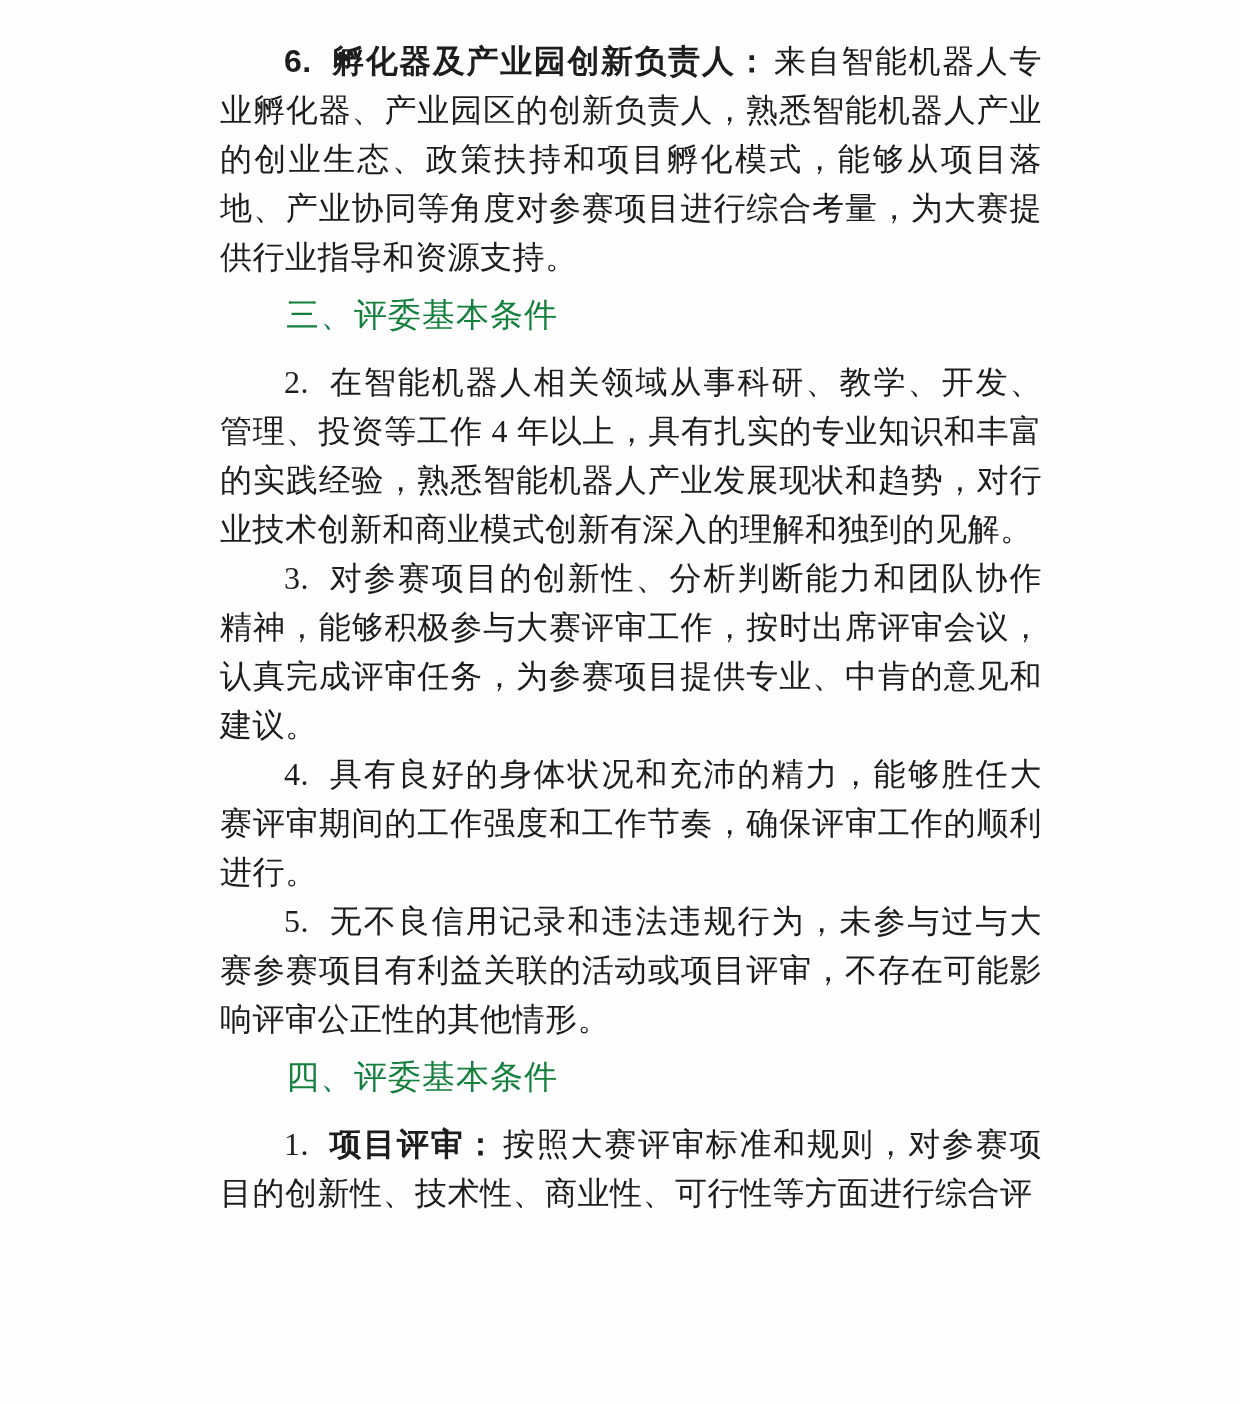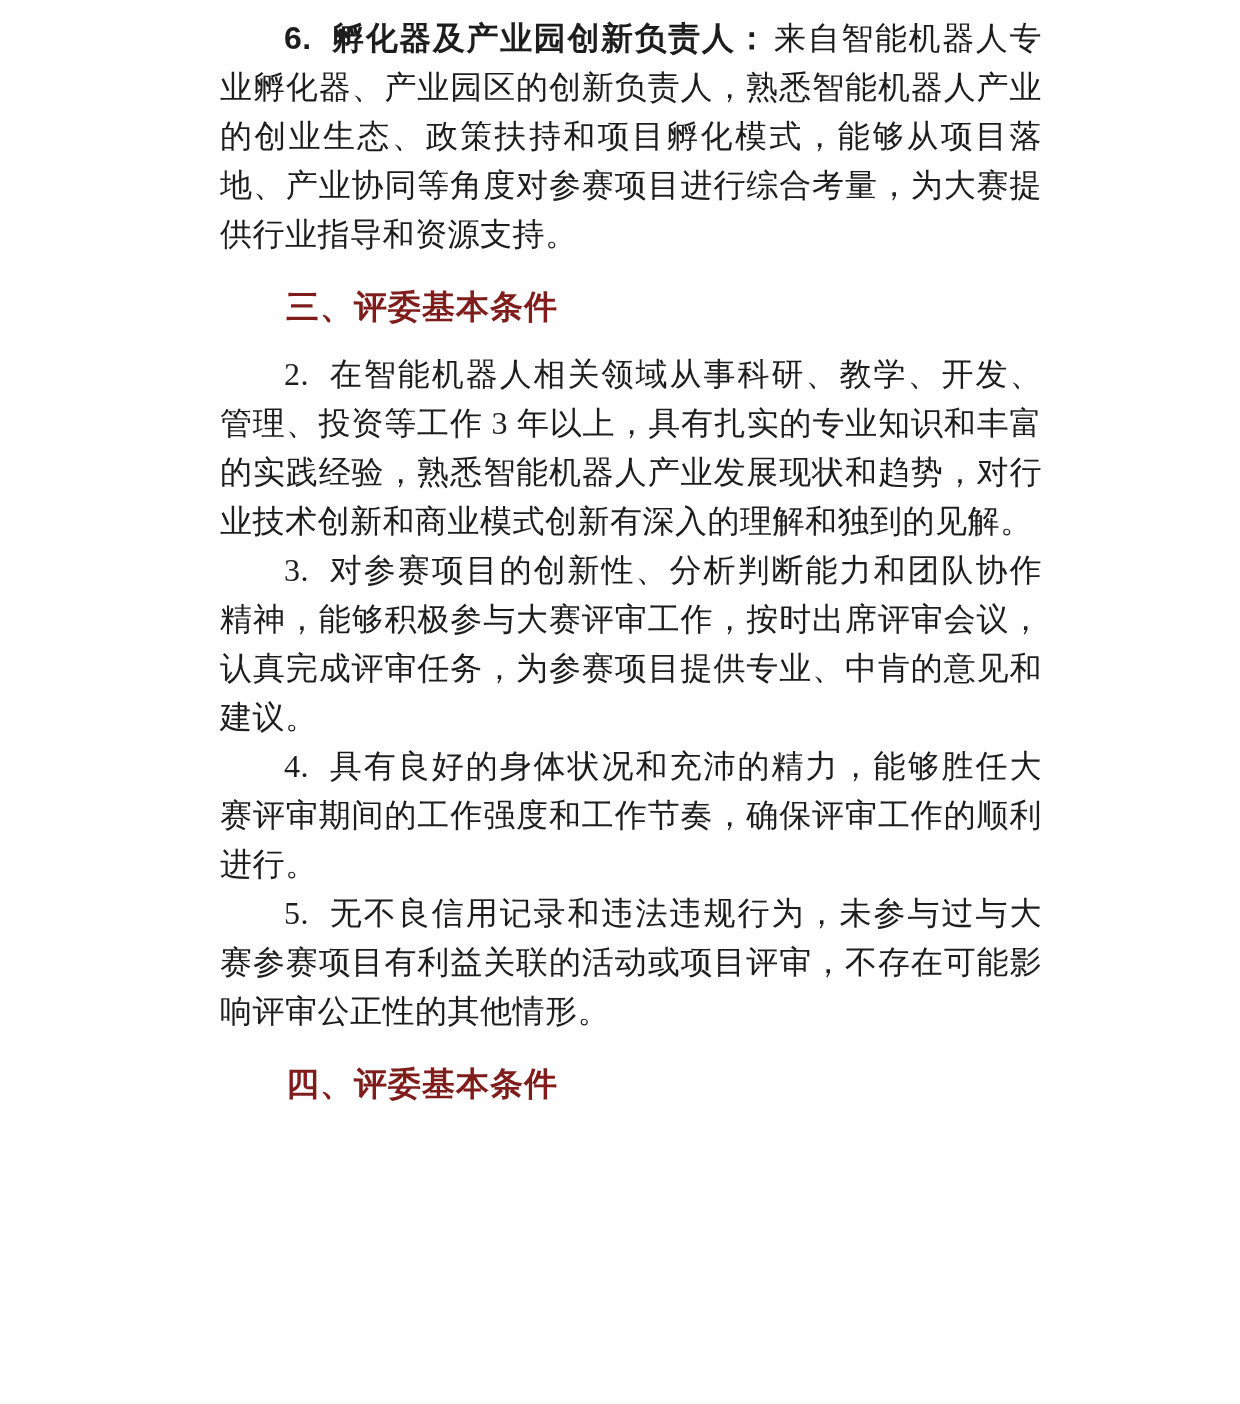--- a/index.html
+++ b/index.html
@@ -7,21 +7,21 @@
     padding: 0;
     background: #f4f4f4;
   }
   .page {
     position: relative;
     width: 1240px;
     height: 1404px;
     margin: 0 auto;
     background: #fefefe;
     box-sizing: border-box;
-    padding: 14px 198px 0 220px;
+    padding: 37px 198px 0 220px;
     color: #1d1d1d;
     font-family: "Liberation Serif", "DejaVu Serif", serif;
     overflow: hidden;
   }
   .para {
     margin: 0;
     font-size: 32px;
     line-height: 49px;
     text-align: justify;
     text-justify: inter-ideograph;
@@ -35,54 +35,57 @@
     margin-right: 0.6em;
     font-family: "Liberation Sans", "DejaVu Sans", sans-serif;
     font-weight: 700;
   }
   .lead {
     font-family: "Liberation Sans", "DejaVu Sans", sans-serif;
     font-weight: 700;
     margin-right: 0.15em;
   }
   .heading {
-    margin: 23px 0 19px 0;
+    margin: 8px 0 19px 0;
     font-size: 33px;
     line-height: 49px;
     text-indent: 2em;
     font-family: "Liberation Sans", "DejaVu Sans", sans-serif;
-    font-weight: 700;
-    color: #7f1d1d;
+    font-weight: 400;
+    color: #15803d;
     letter-spacing: 1px;
   }
 </style>
 </head>
 <body>
 
 <div class="page">
 
   <p class="para">
     <span class="bold-num">6.</span><span class="lead">孵化器及产业园创新负责人：</span><span>来自智能机器人专业孵化器、产业园区的创新负责人，熟悉智能机器人产业的创业生态、政策扶持和项目孵化模式，能够从项目落地、产业协同等角度对参赛项目进行综合考量，为大赛提供行业指导和资源支持。</span>
   </p>
 
   <h2 class="heading">三、评委基本条件</h2>
 
 
   <p class="para">
-    <span class="num">2.</span><span>在智能机器人相关领域从事科研、教学、开发、管理、投资等工作 3 年以上，具有扎实的专业知识和丰富的实践经验，熟悉智能机器人产业发展现状和趋势，对行业技术创新和商业模式创新有深入的理解和独到的见解。</span>
+    <span class="num">2.</span><span>在智能机器人相关领域从事科研、教学、开发、管理、投资等工作 4 年以上，具有扎实的专业知识和丰富的实践经验，熟悉智能机器人产业发展现状和趋势，对行业技术创新和商业模式创新有深入的理解和独到的见解。</span>
   </p>
 
   <p class="para">
     <span class="num">3.</span><span>对参赛项目的创新性、分析判断能力和团队协作精神，能够积极参与大赛评审工作，按时出席评审会议，认真完成评审任务，为参赛项目提供专业、中肯的意见和建议。</span>
   </p>
 
   <p class="para">
     <span class="num">4.</span><span>具有良好的身体状况和充沛的精力，能够胜任大赛评审期间的工作强度和工作节奏，确保评审工作的顺利进行。</span>
   </p>
 
   <p class="para">
     <span class="num">5.</span><span>无不良信用记录和违法违规行为，未参与过与大赛参赛项目有利益关联的活动或项目评审，不存在可能影响评审公正性的其他情形。</span>
   </p>
 
   <h2 class="heading">四、评委基本条件</h2>
 
+  <p class="para">
+    <span class="num">1.</span><span class="lead">项目评审：</span><span>按照大赛评审标准和规则，对参赛项目的创新性、技术性、商业性、可行性等方面进行综合评</span>
+  </p>
 
 </div>
 
 </body></html>

